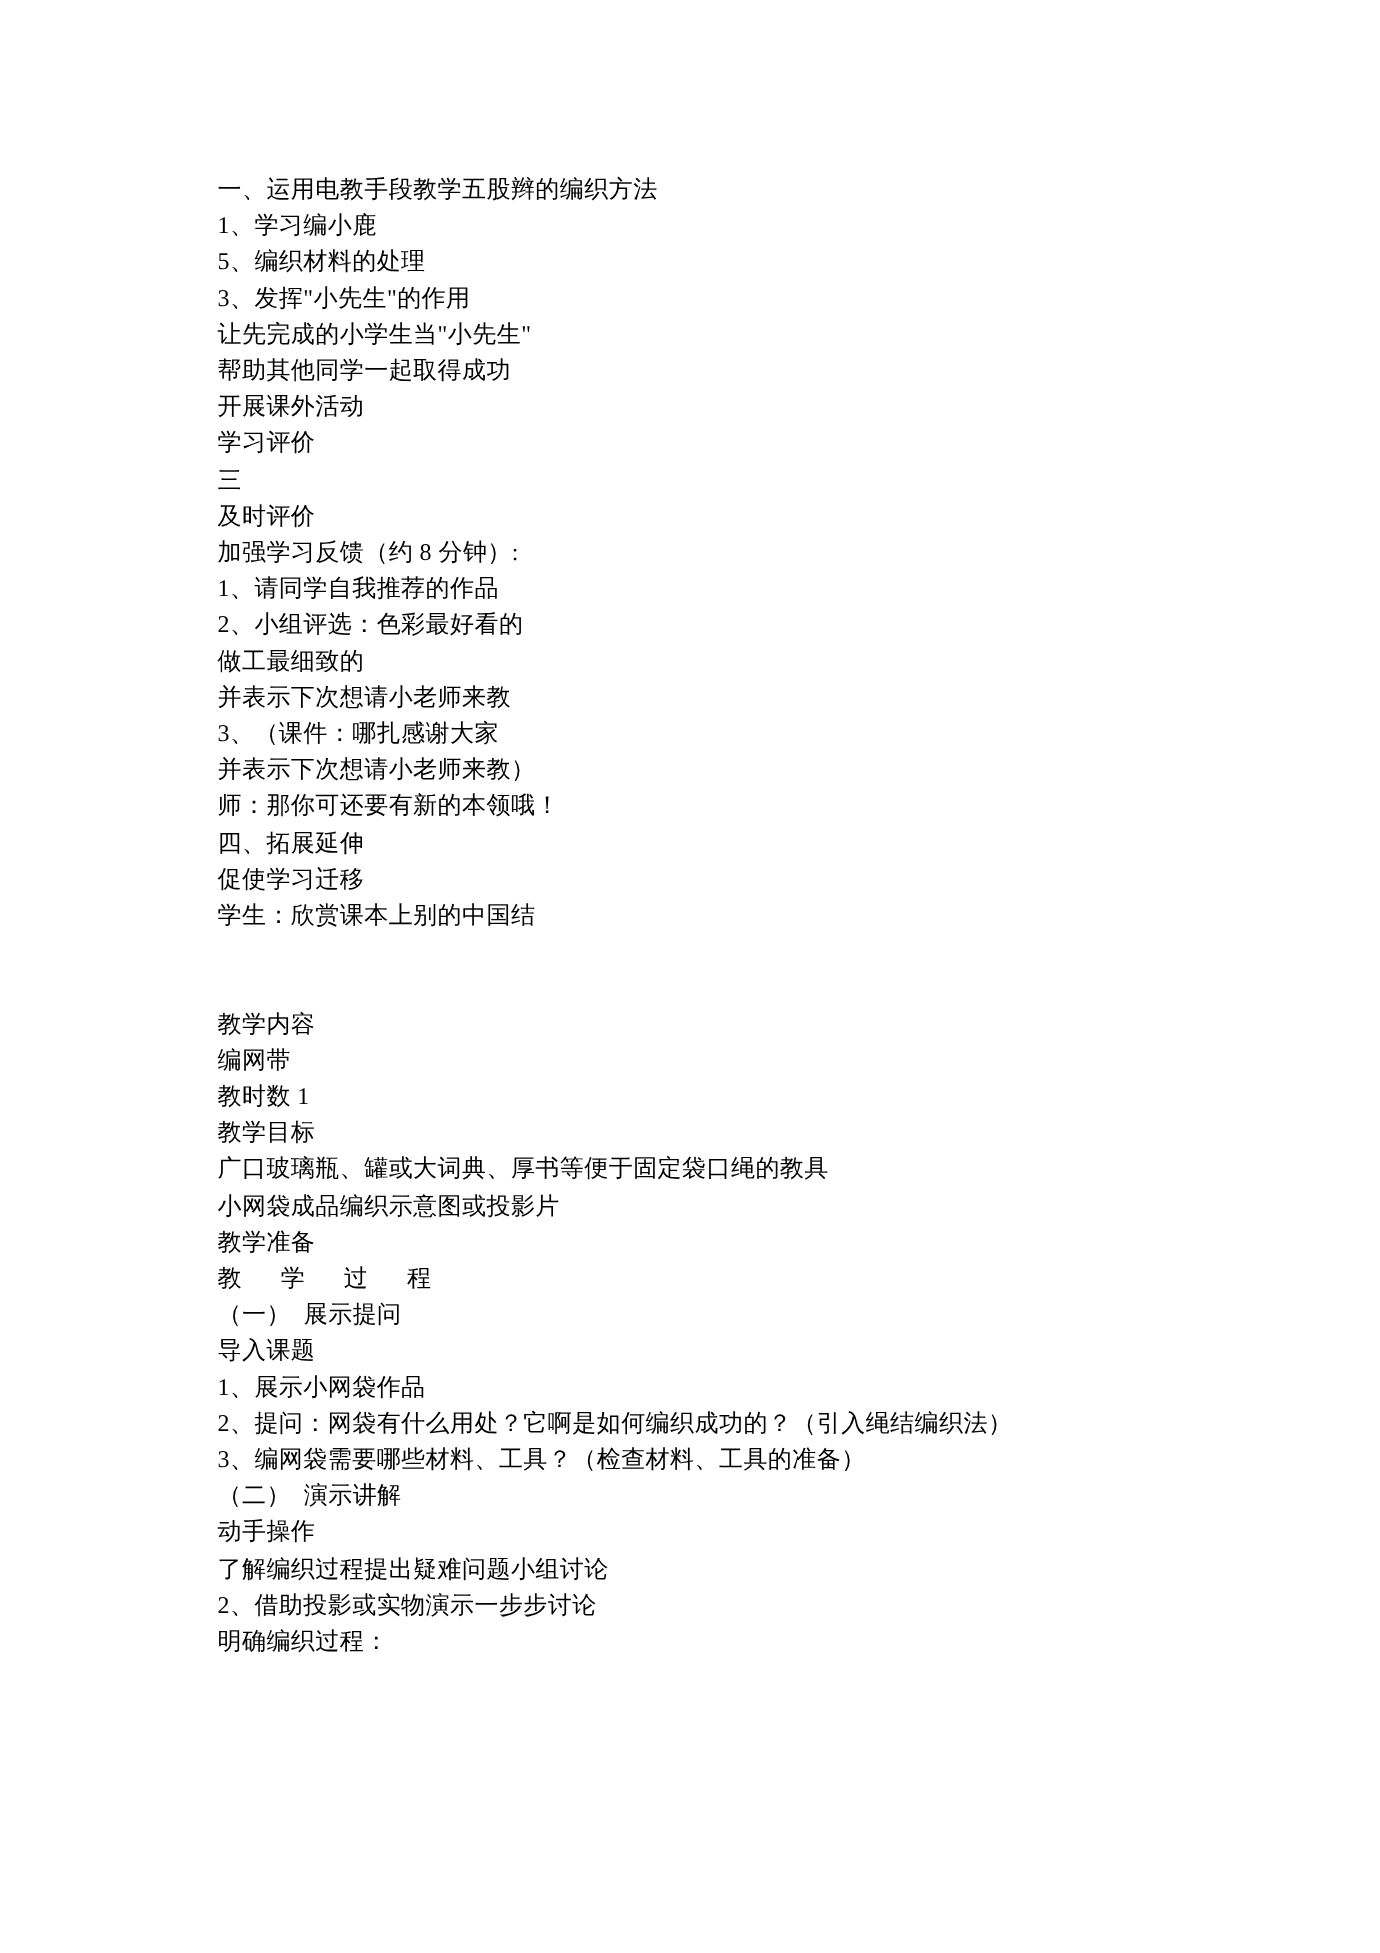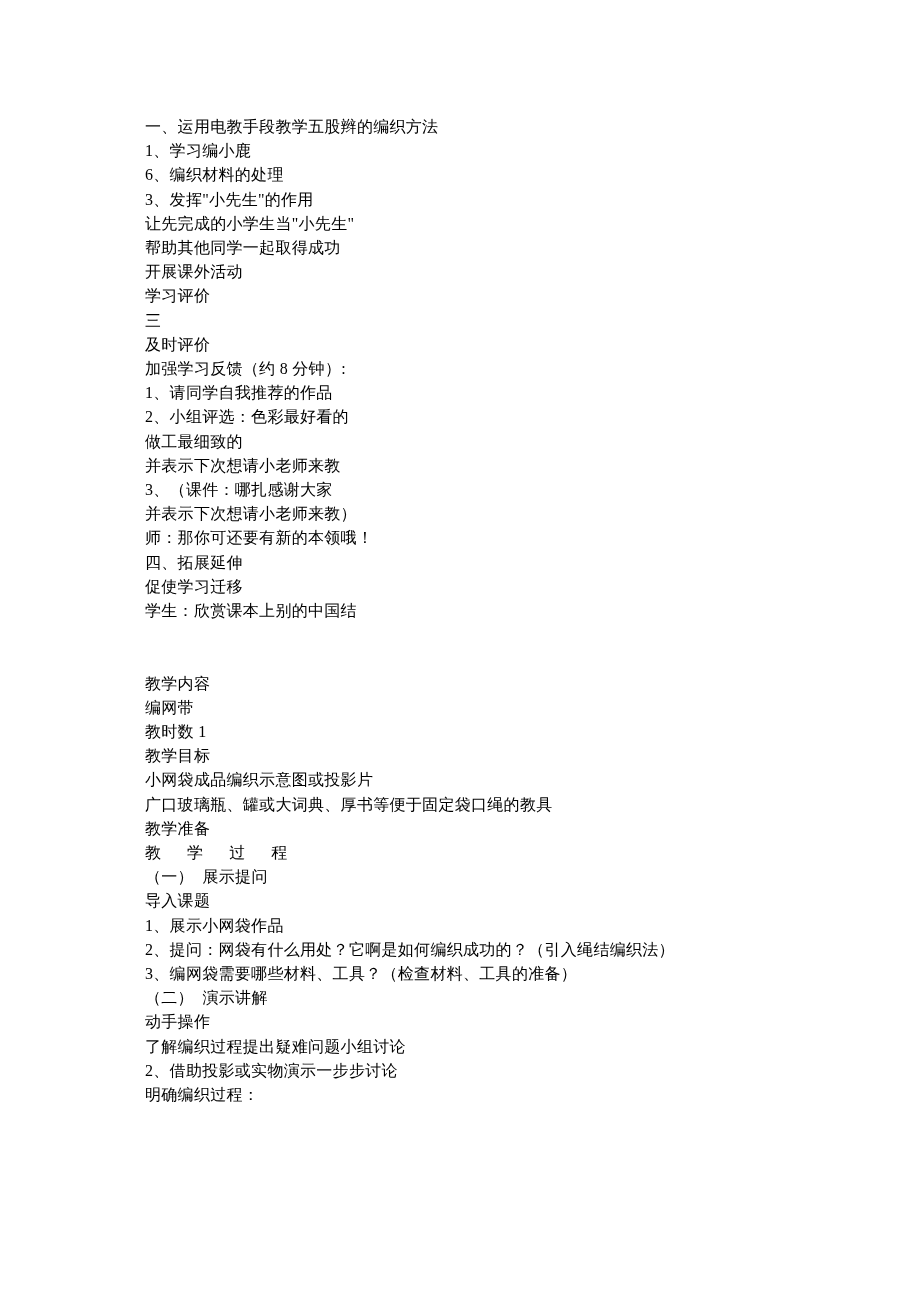--- a/index.html
+++ b/index.html
@@ -25,21 +25,21 @@
       height: 24.2px;
     }
   </style>
 </head>
 <body>
 
 <div class="page">
   <div id="body-container">
       <div class="line">一、运用电教手段教学五股辫的编织方法</div>
       <div class="line">1、学习编小鹿</div>
-      <div class="line">6、编织材料的处理</div>
+      <div class="line">5、编织材料的处理</div>
       <div class="line">3、发挥"小先生"的作用</div>
       <div class="line">让先完成的小学生当"小先生"</div>
       <div class="line">帮助其他同学一起取得成功</div>
       <div class="line">开展课外活动</div>
       <div class="line">学习评价</div>
       <div class="line">三</div>
       <div class="line">及时评价</div>
       <div class="line">加强学习反馈（约 8 分钟）:</div>
       <div class="line">1、请同学自我推荐的作品</div>
       <div class="line">2、小组评选：色彩最好看的</div>
@@ -50,22 +50,22 @@
       <div class="line">师：那你可还要有新的本领哦！</div>
       <div class="line">四、拓展延伸</div>
       <div class="line">促使学习迁移</div>
       <div class="line">学生：欣赏课本上别的中国结</div>
       <div class="blank"></div>
       <div class="blank"></div>
       <div class="line">教学内容</div>
       <div class="line">编网带</div>
       <div class="line">教时数 1</div>
       <div class="line">教学目标</div>
+      <div class="line">广口玻璃瓶、罐或大词典、厚书等便于固定袋口绳的教具</div>
       <div class="line">小网袋成品编织示意图或投影片</div>
-      <div class="line">广口玻璃瓶、罐或大词典、厚书等便于固定袋口绳的教具</div>
       <div class="line">教学准备</div>
       <div class="line">教      学      过      程</div>
       <div class="line">（一）  展示提问</div>
       <div class="line">导入课题</div>
       <div class="line">1、展示小网袋作品</div>
       <div class="line">2、提问：网袋有什么用处？它啊是如何编织成功的？（引入绳结编织法）</div>
       <div class="line">3、编网袋需要哪些材料、工具？（检查材料、工具的准备）</div>
       <div class="line">（二）  演示讲解</div>
       <div class="line">动手操作</div>
       <div class="line">了解编织过程提出疑难问题小组讨论</div>

